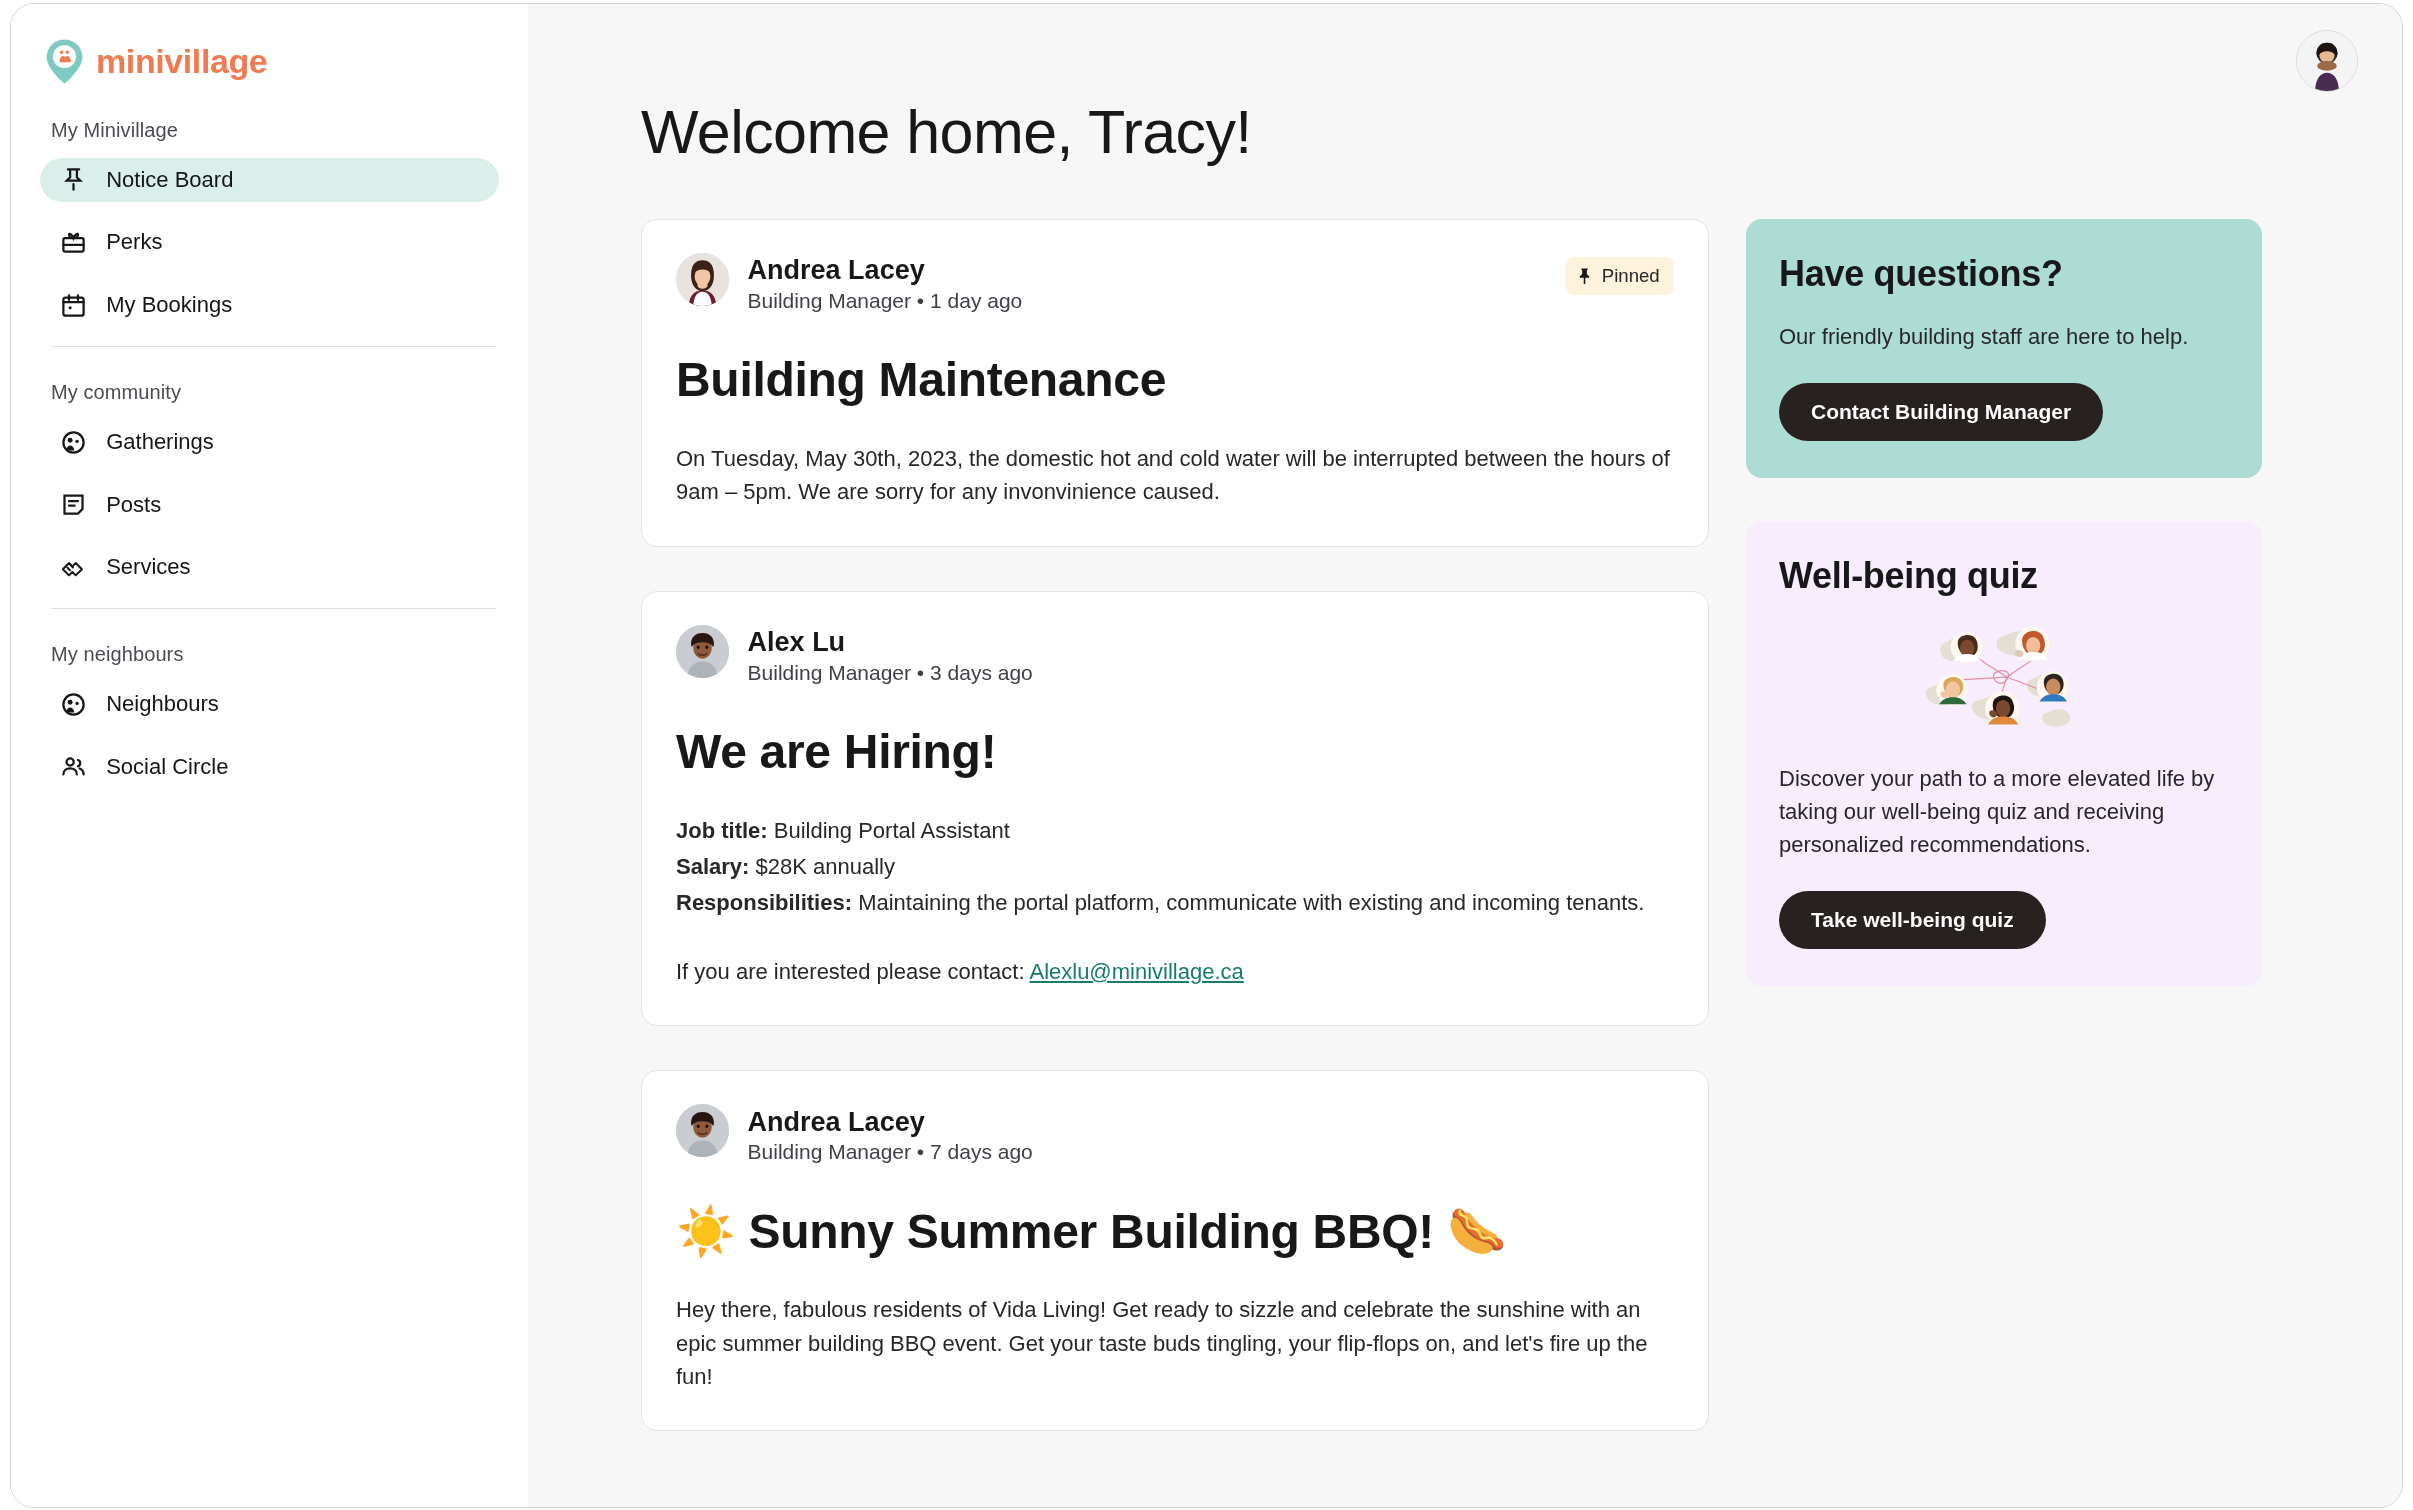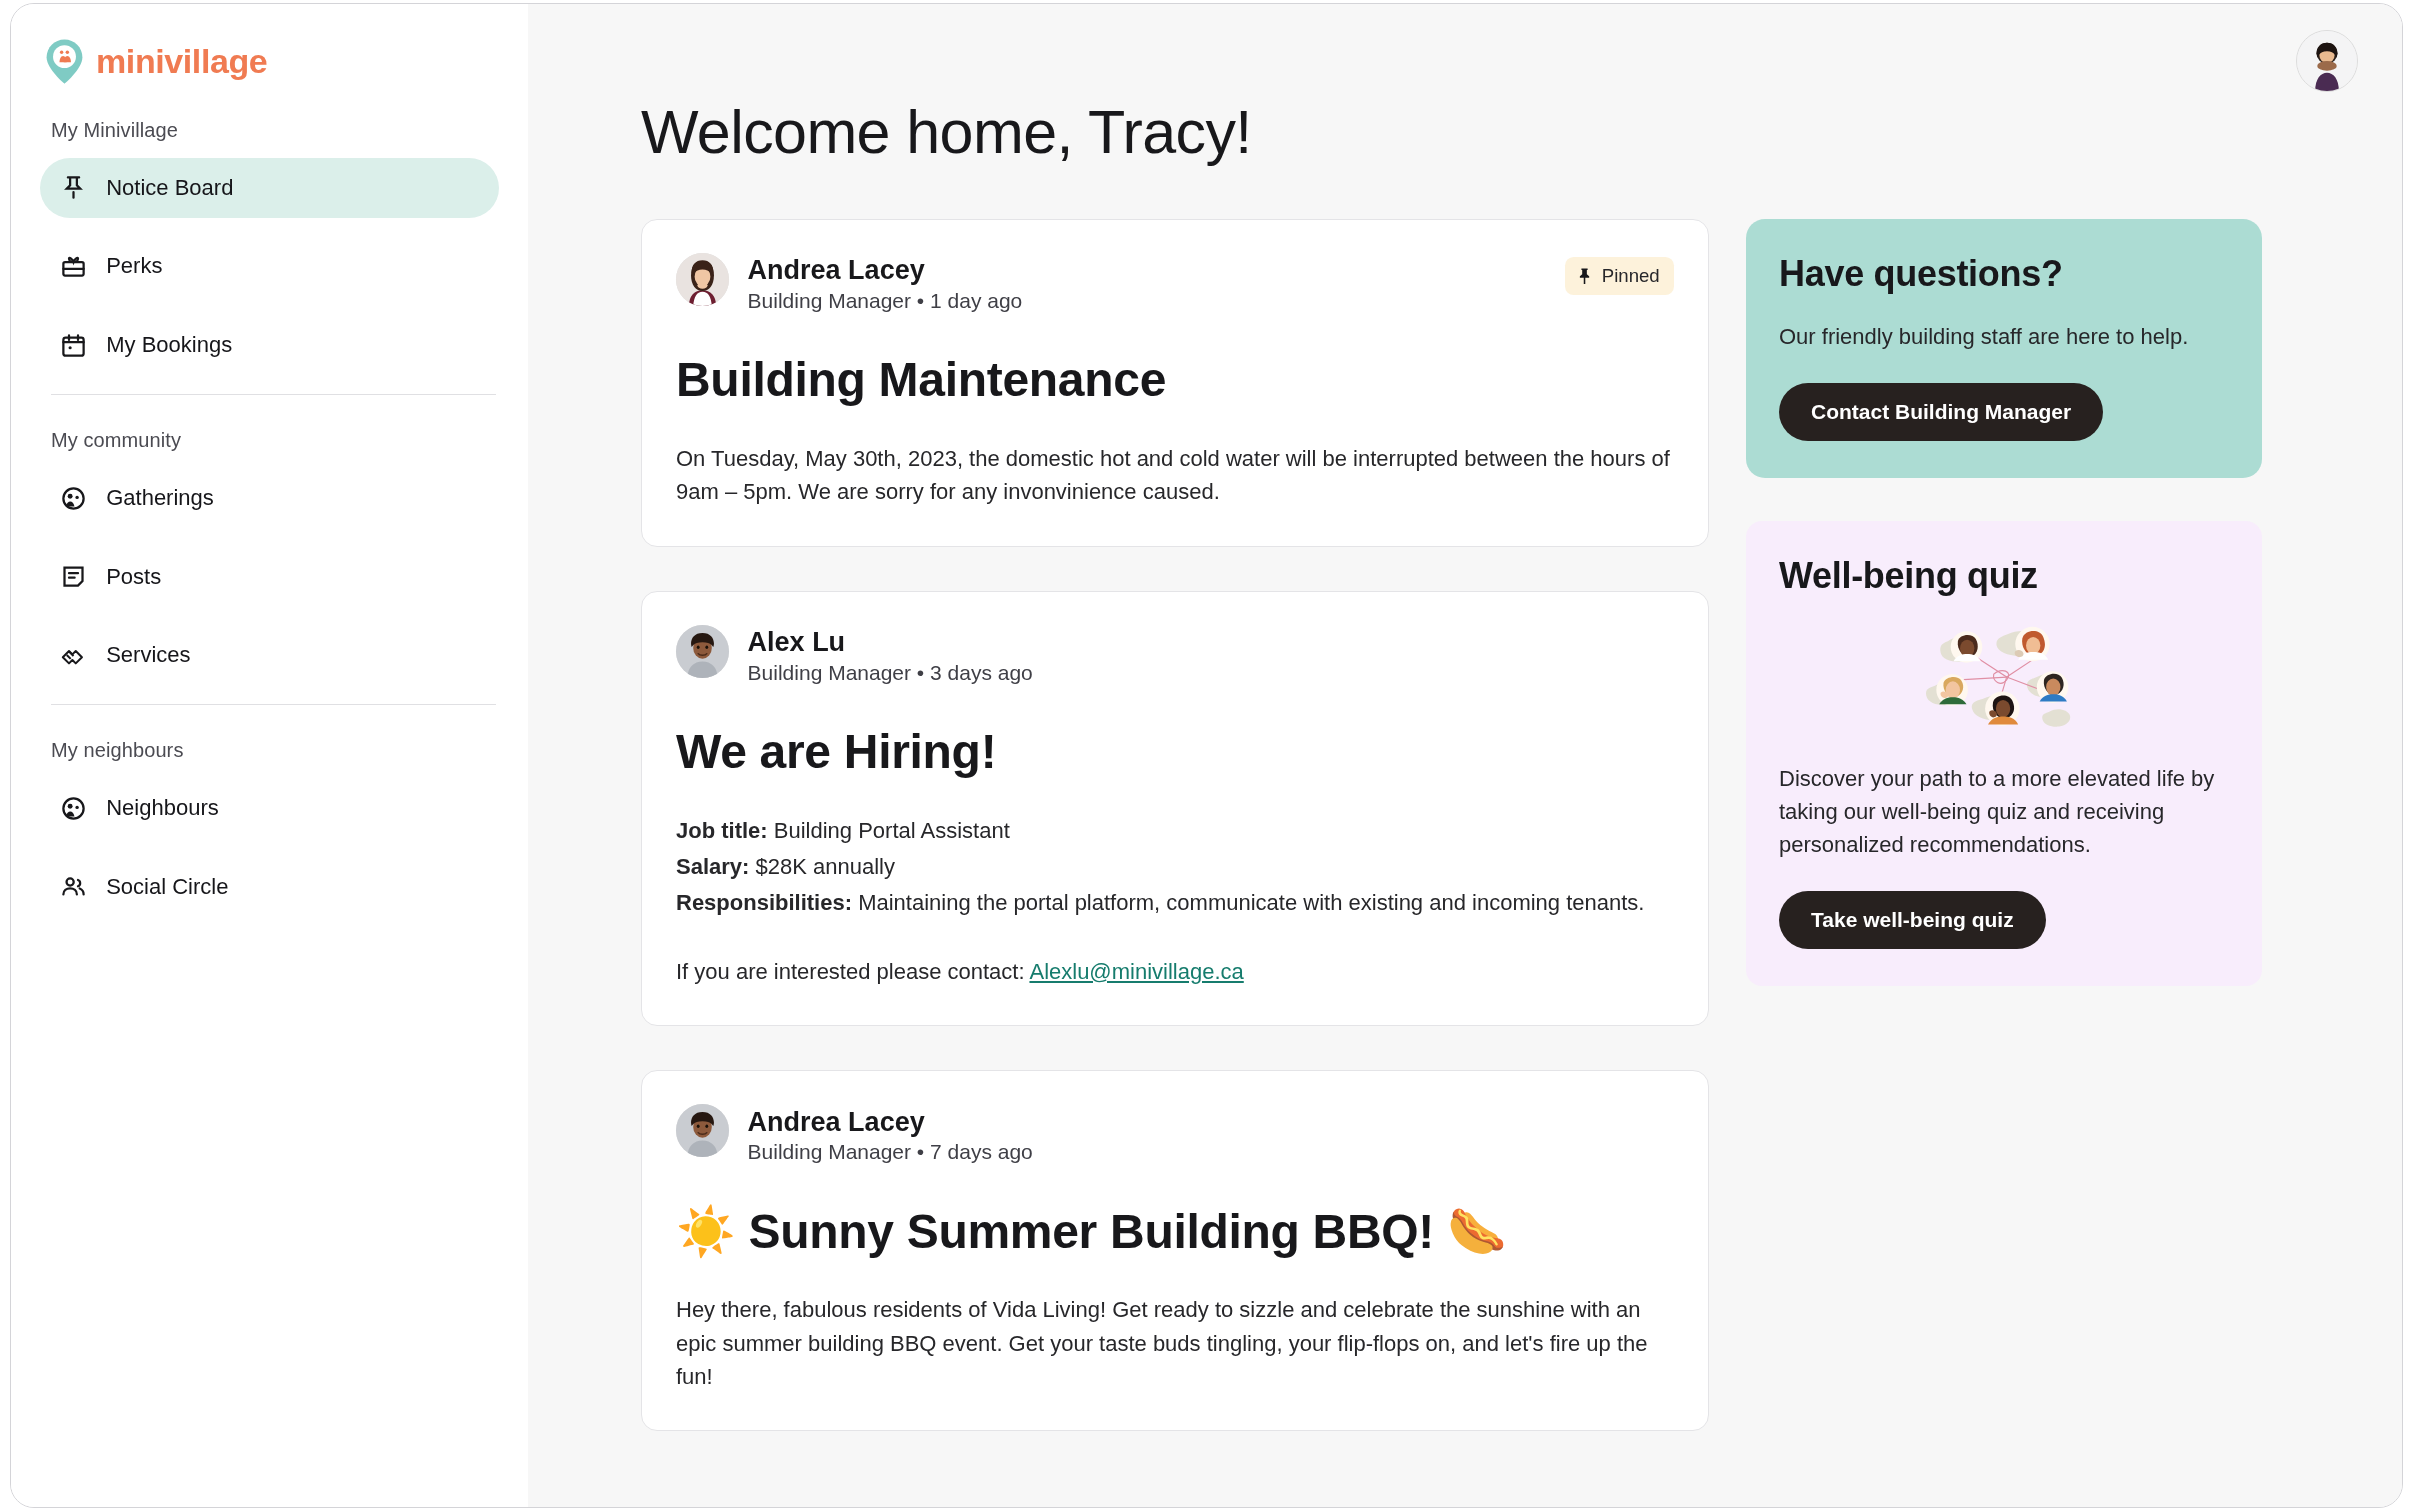--- a/index.html
+++ b/index.html
@@ -56,21 +56,21 @@
     padding: 34px 0 0 40px;
     letter-spacing: 0.1px;
   }
 
   .nav-list { padding: 0 29px 0 29px; margin-top: 16px; }
 
   .nav-item {
     display: flex;
     align-items: center;
     gap: 18.6px;
-    height: 60px;
+    height: 44px;
     padding: 0 20px 0 18.6px;
     border-radius: 30px;
     margin-bottom: 18.6px;
     cursor: pointer;
   }
   .nav-item.active { background: #DBEFEA; }
   .nav-item .nav-ico {
     width: 29px; height: 29px;
     flex: 0 0 29px;
     display: flex; align-items: center; justify-content: center;
@@ -208,21 +208,21 @@
     text-decoration: underline;
     cursor: pointer;
   }
 
   
   .rail-card {
     border-radius: 16px;
     padding: 34px 33px 37px 33px;
     margin-bottom: 43px;
   }
-  .rail-card.teal { background: #ACDCD3; border-radius: 19px; }
+  .rail-card.teal { background: #ACDCD3; }
   .rail-card.lilac { background: #F8EDFC; }
 
   .rail-title {
     font-size: 36px;
     font-weight: 700;
     color: #18181b;
     letter-spacing: -0.3px;
     line-height: 1.15;
   }
   .rail-text {

